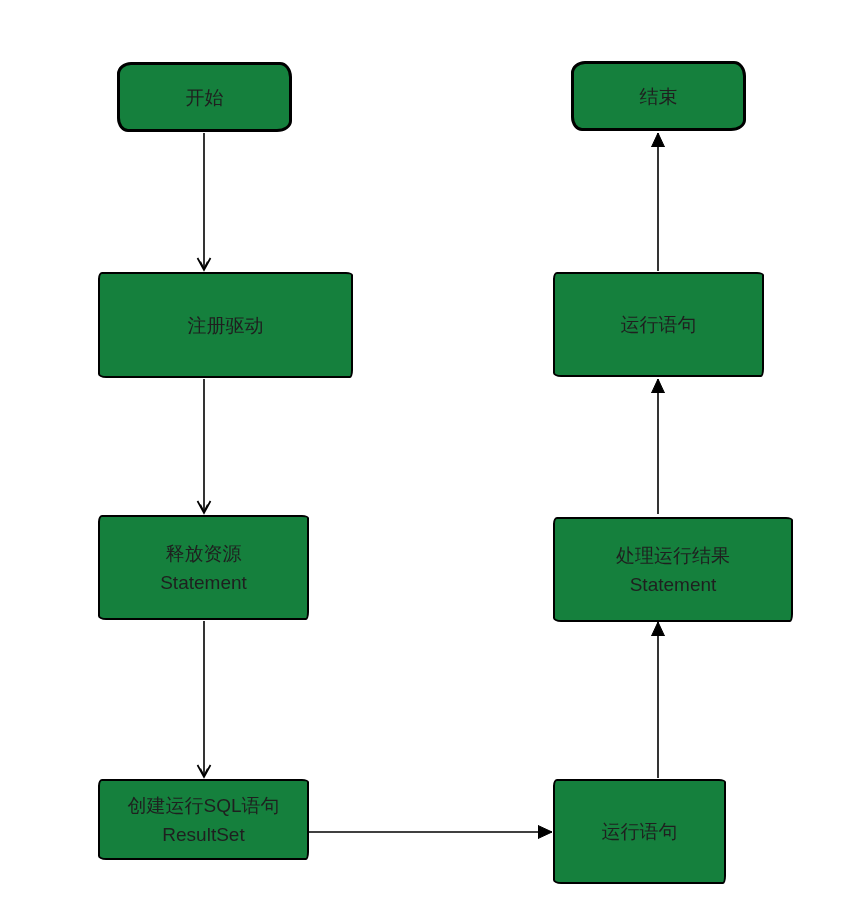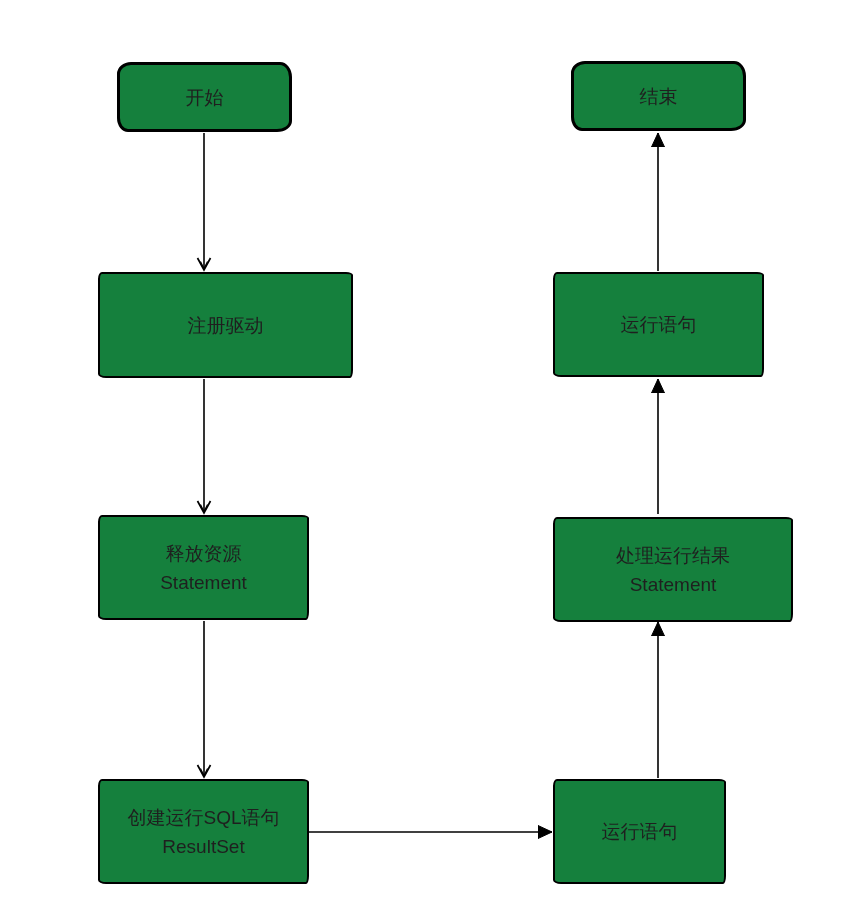--- a/index.html
+++ b/index.html
@@ -80,21 +80,21 @@
 
   <div class="node rect" style="left:98px; top:272px; width:255px; height:106px;">
     <span class="line">注册驱动</span>
   </div>
 
   <div class="node rect" style="left:98px; top:515px; width:211px; height:105px;">
     <span class="line">释放资源</span>
     <span class="line">Statement</span>
   </div>
 
-  <div class="node rect" style="left:98px; top:779px; width:211px; height:105px;">
+  <div class="node rect" style="left:98px; top:779px; width:211px; height:81px;">
     <span class="line">创建运行SQL语句</span>
     <span class="line">ResultSet</span>
   </div>
 
   <div class="node rounded" style="left:571px; top:61px; width:175px; height:70px;">
     <span class="line">结束</span>
   </div>
 
   <div class="node rect" style="left:553px; top:272px; width:211px; height:105px;">
     <span class="line">运行语句</span>

